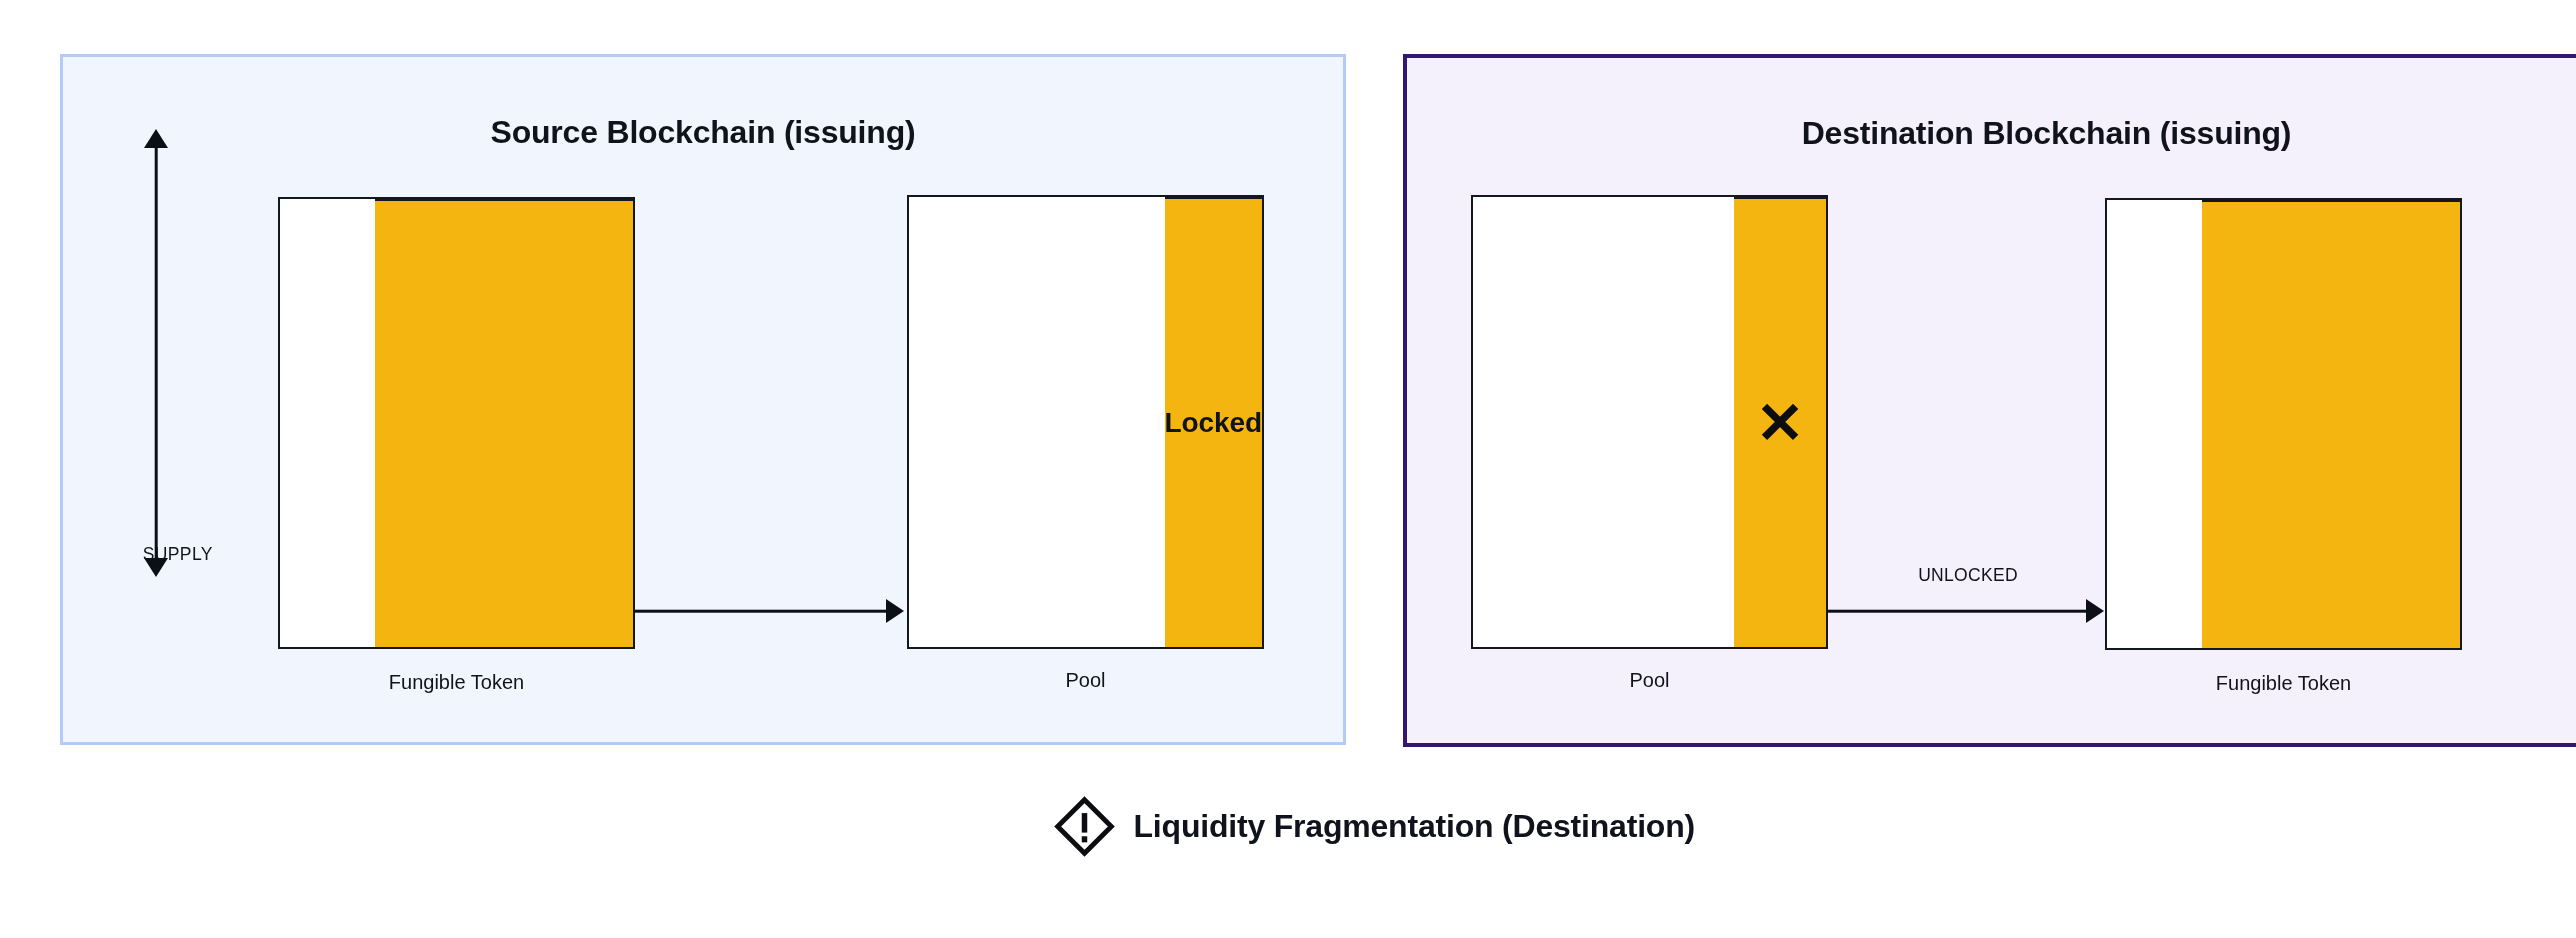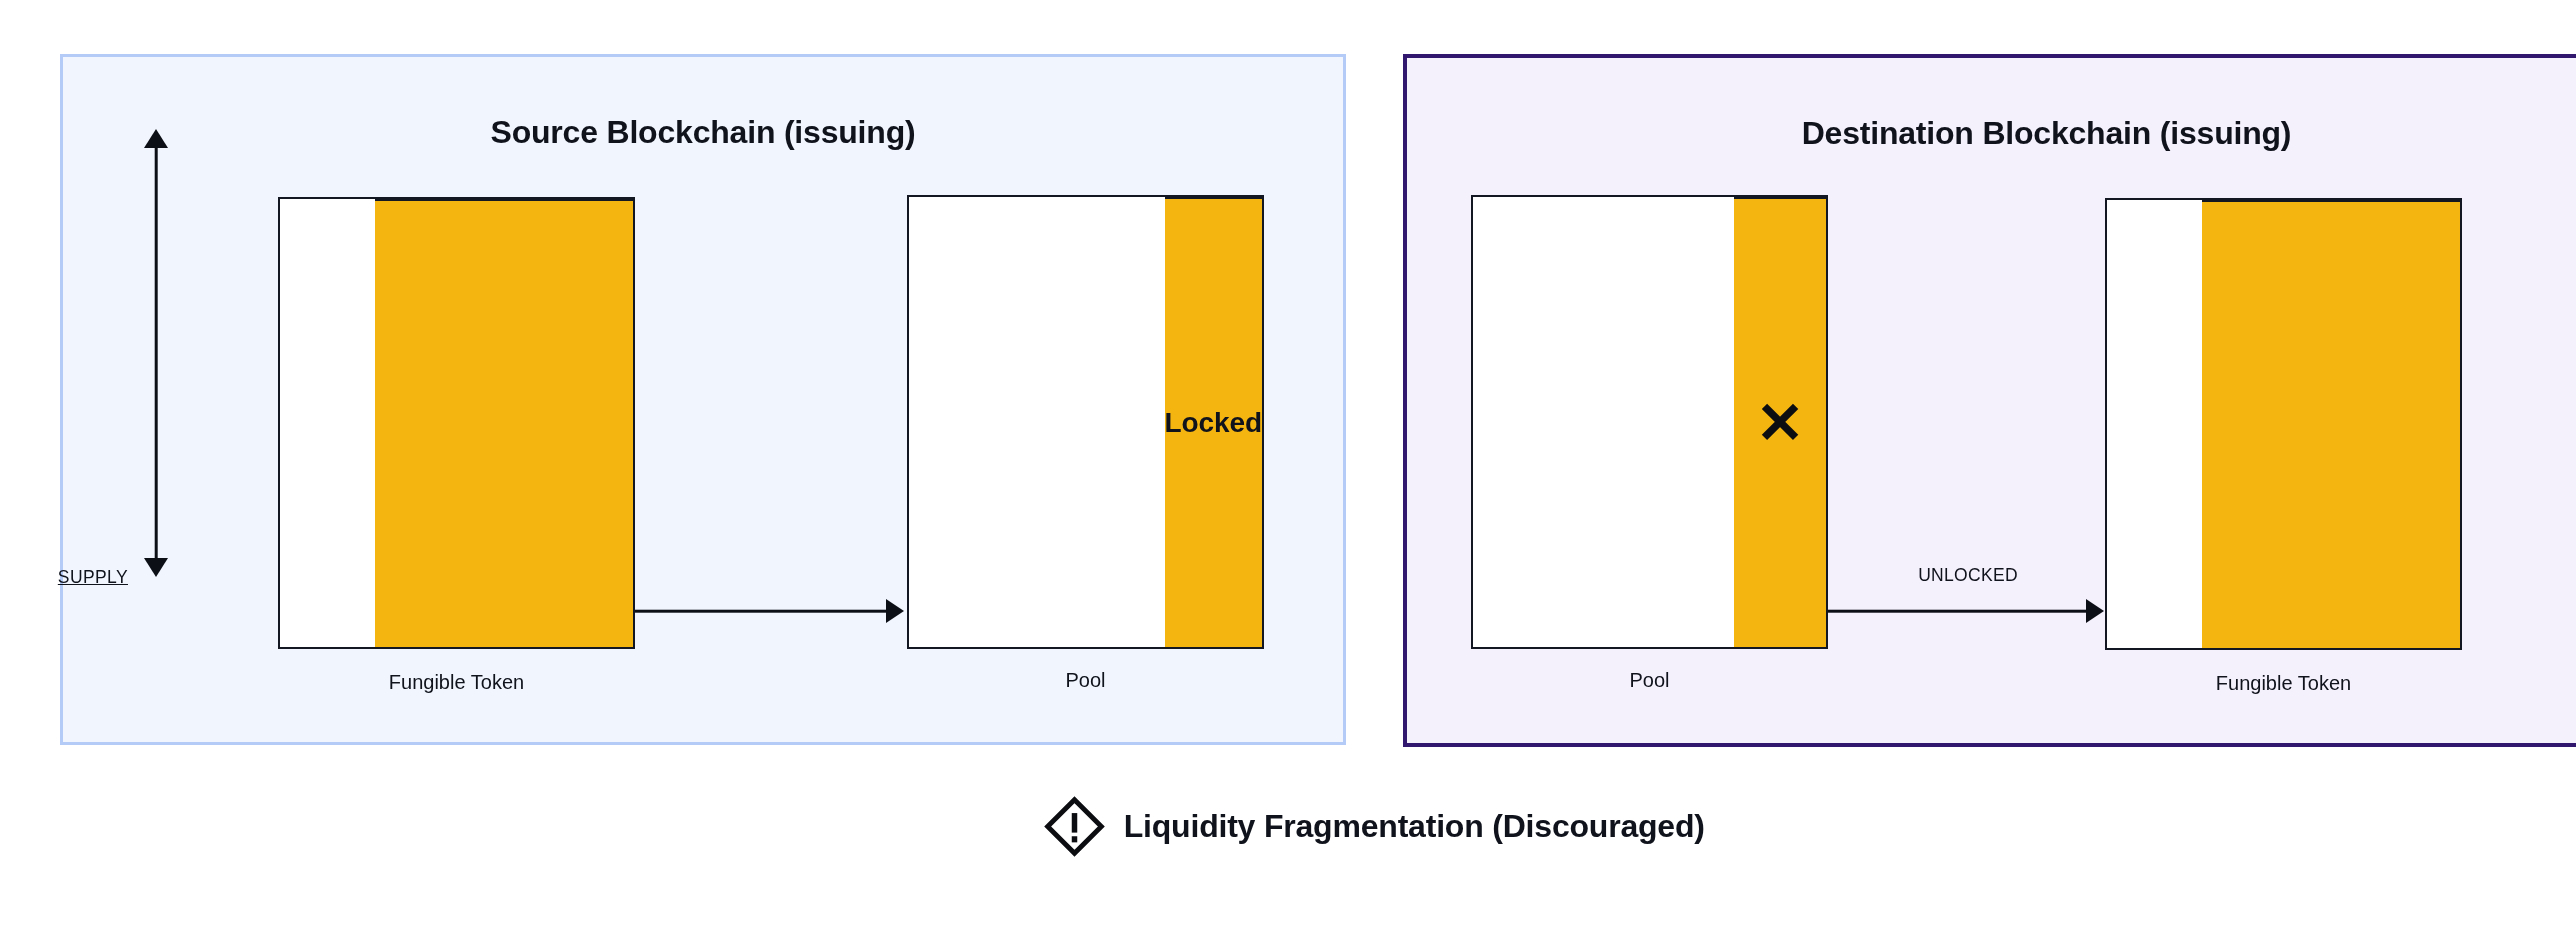--- a/index.html
+++ b/index.html
@@ -205,21 +205,21 @@
 <div id="stage">
 
   <div class="panel source">
     <div class="panel-title">Source Blockchain (issuing)</div>
 
     <div class="supply" style="left:81px; top:72px; width:24px; height:448px;">
       <div class="cap up"></div>
       <div class="stem" style="top:15.5px; bottom:15.5px;"></div>
       <div class="cap down"></div>
     </div>
-    <div class="supply-label" style="left:-5.2px; top:510px; width:155px; text-decoration:underline;">SUPPLY</div>
+    <div class="supply-label" style="left:-5.2px; top:487px; width:155px; text-align:right;">SUPPLY</div>
 
     <div class="column" style="left:215px; top:140px; width:357px;">
       <div class="bar" style="height:452px;">
         <div class="seg blank" style="flex:0 0 27%;">
           <span class="seg-label"></span>
         </div>
         <div class="seg" style="flex:0 0 47%;">
           <span class="seg-label"></span>
         </div>
         <div class="seg" style="flex:0 0 26%;">
@@ -285,17 +285,17 @@
     </div>
 
   </div>
 
   <div class="footer">
     <svg class="warn-icon" viewBox="0 0 100 100">
       <polygon points="50,6 94,50 50,94 6,50" fill="none" stroke="#0c0d11" stroke-width="8"></polygon>
       <rect x="45.5" y="28" width="9" height="32" fill="#0c0d11"></rect>
       <rect x="45.5" y="66" width="9" height="10" fill="#0c0d11"></rect>
     </svg>
-    <div class="footer-text">Liquidity Fragmentation (Discouraged)</div>
+    <div class="footer-text">Liquidity Fragmentation (Destination)</div>
   </div>
 
 </div>
 
 
 </body></html>

